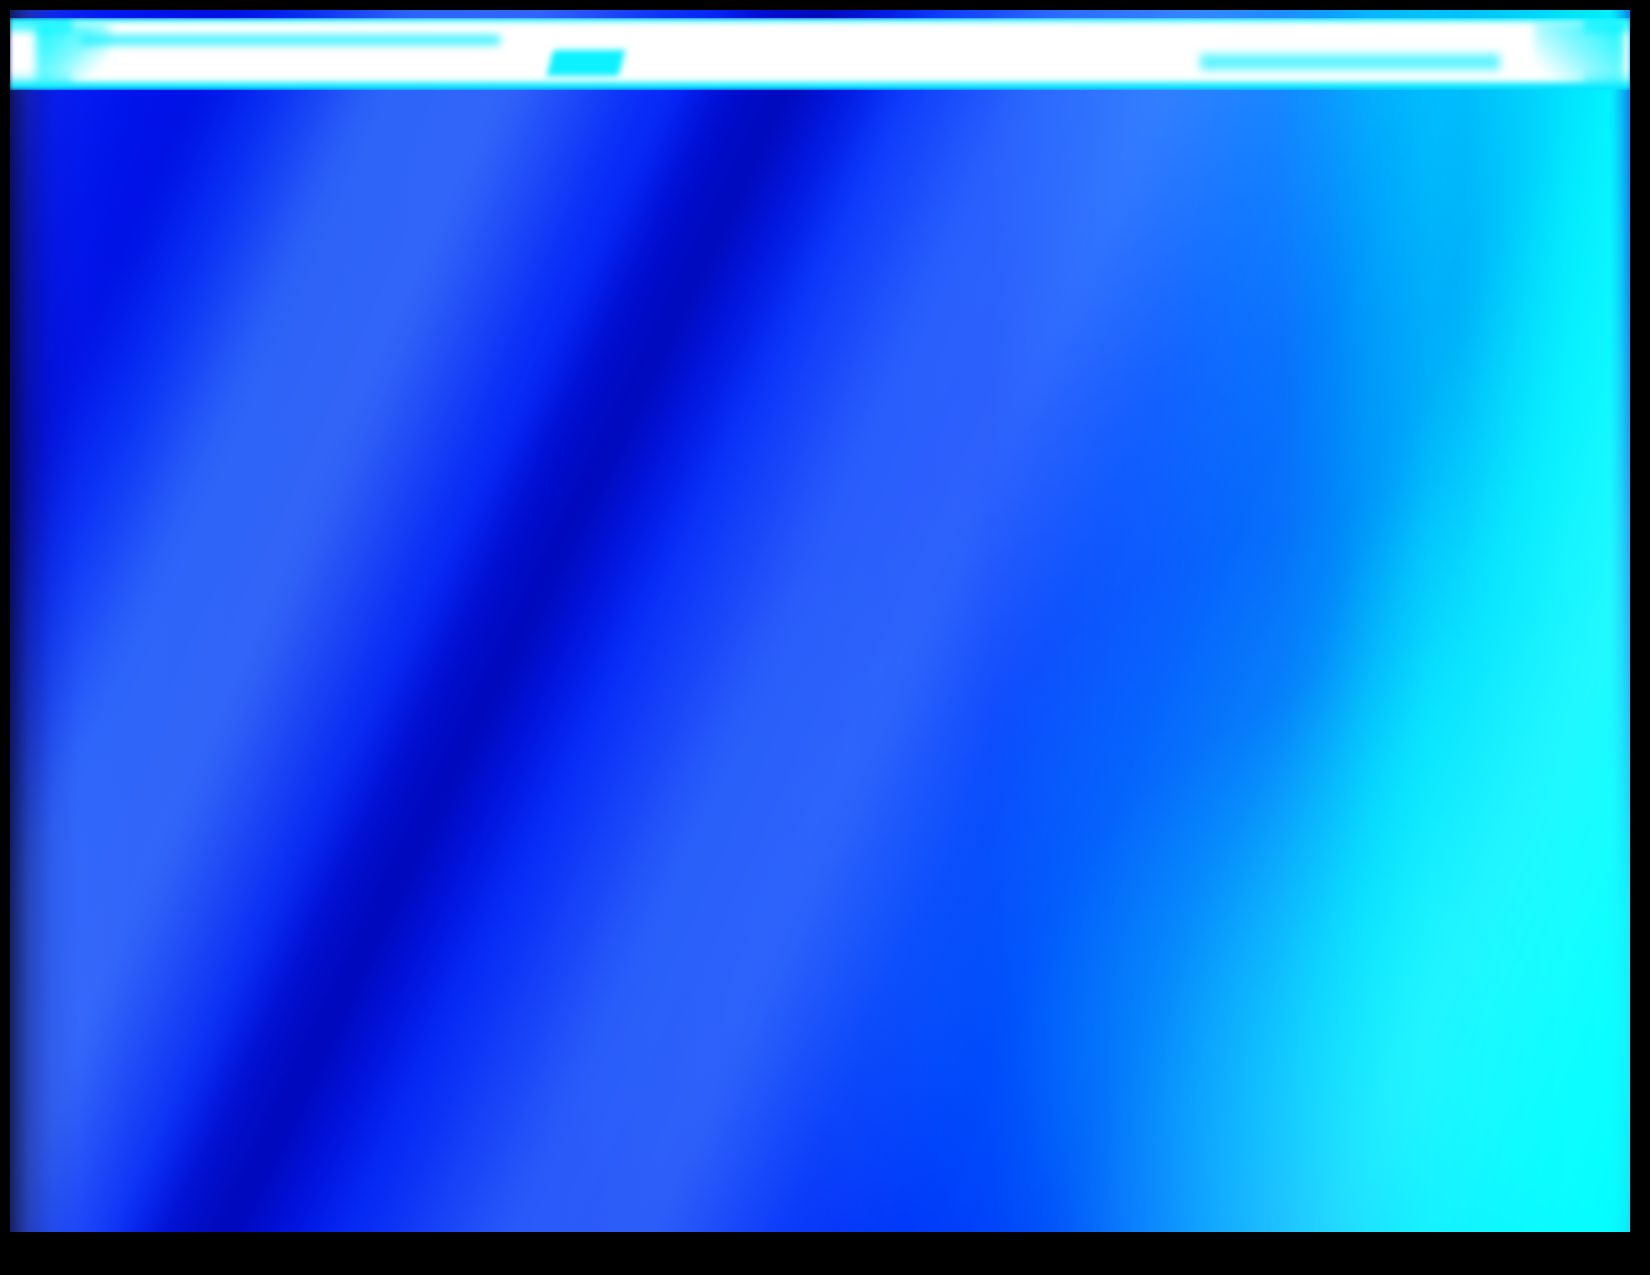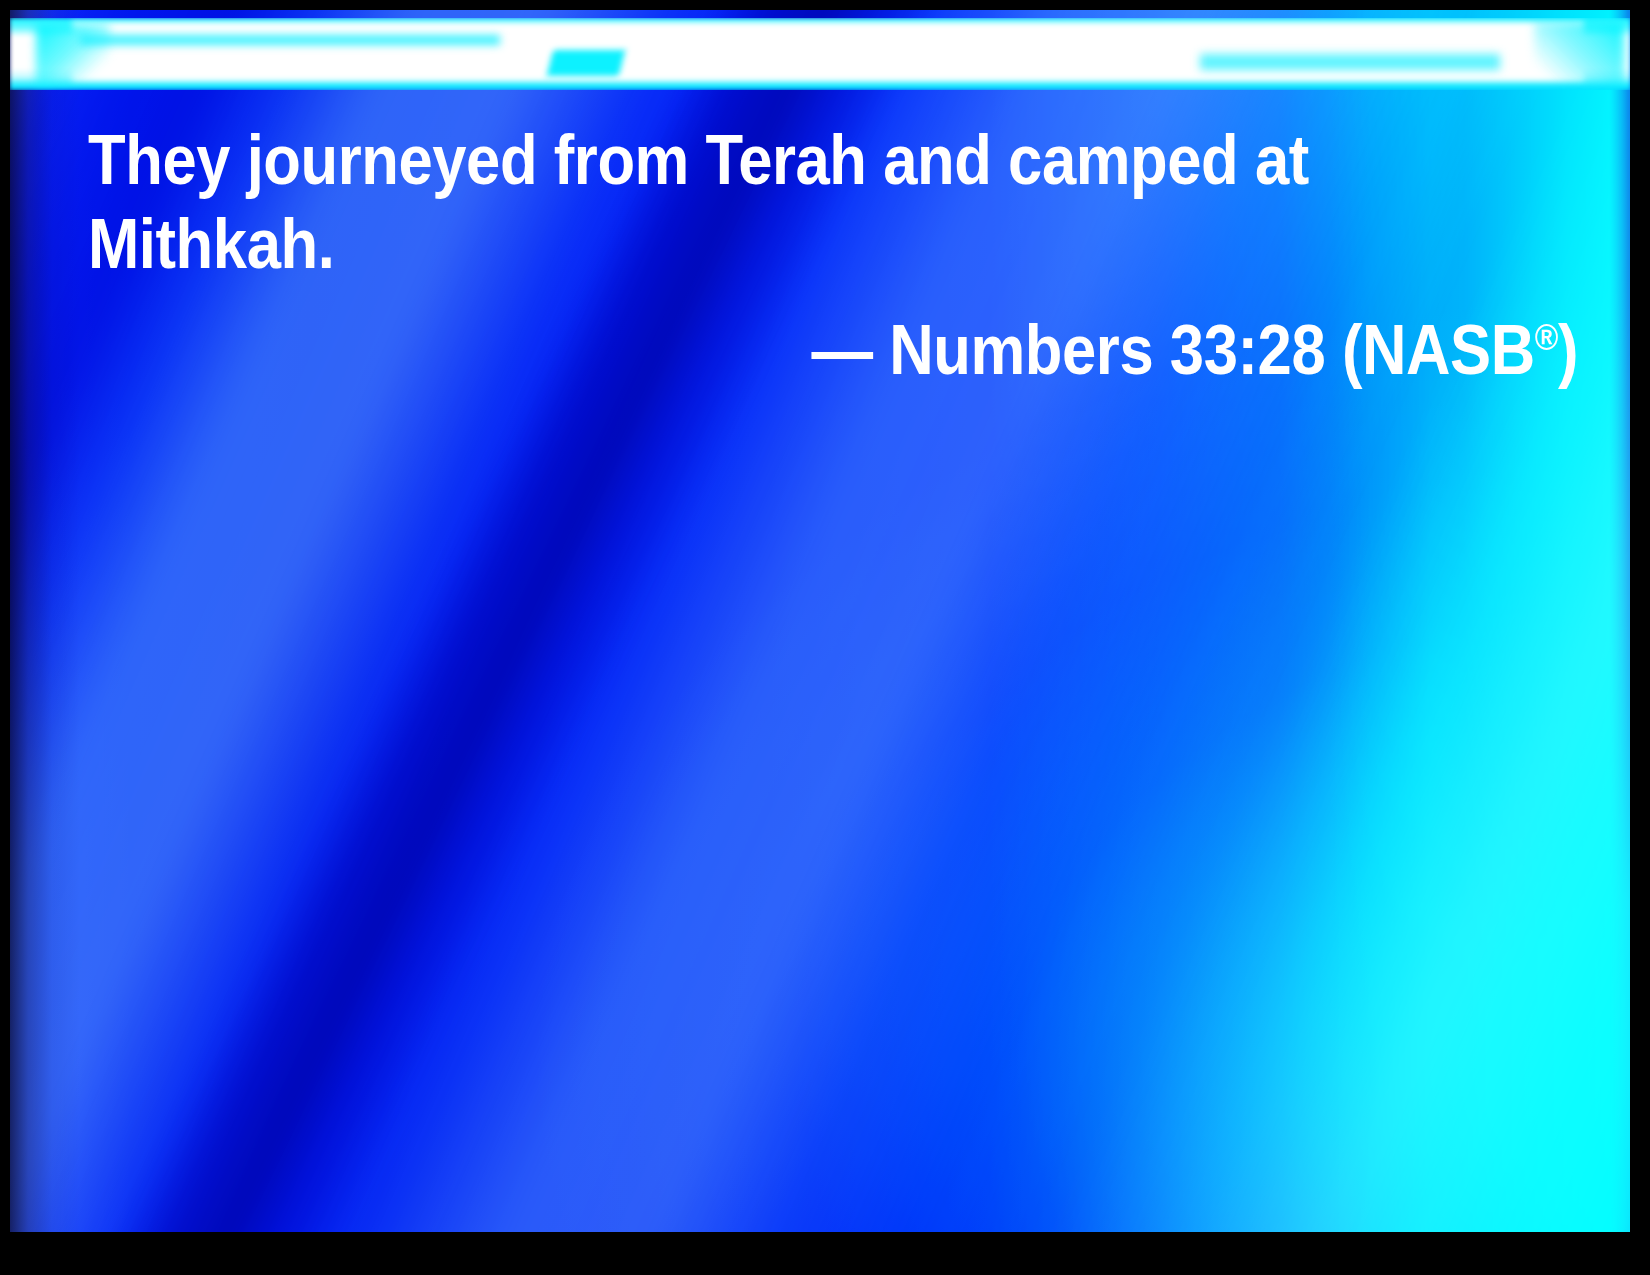--- a/index.html
+++ b/index.html
@@ -302,19 +302,15 @@
     <div class="header-bar">
       <div class="hb-cyan"></div>
       <div class="hb-white"></div>
       <div class="hb-corner-l"></div>
       <div class="hb-corner-r"></div>
       <div class="hb-wisp-left"></div>
       <div class="hb-notch"></div>
       <div class="hb-wisp-right"></div>
     </div>
 
-    <div class="verse-block">
-      <p class="verse-text">They journeyed from Terah and camped at Mithkah.</p>
-      <p class="verse-citation"><span>— Numbers 33:28 (NASB</span><span class="reg-mark">®</span><span>)</span></p>
-    </div>
 
   </div>
 </div>
 
 </body></html>

